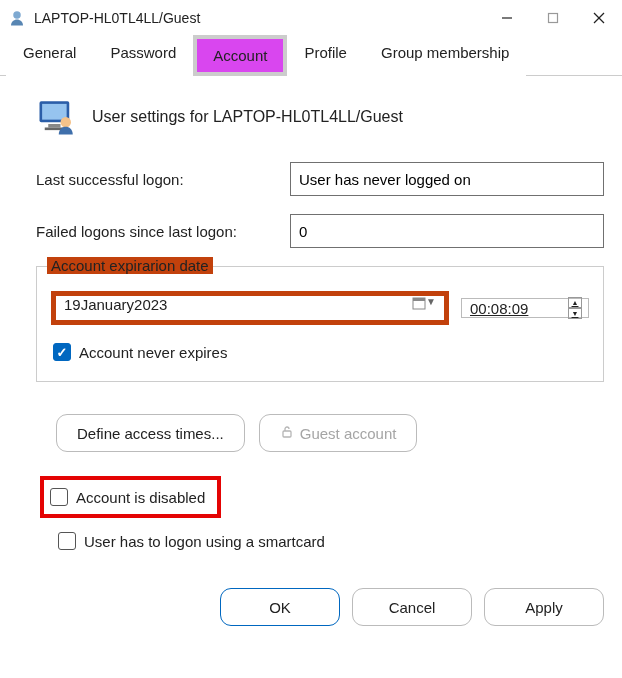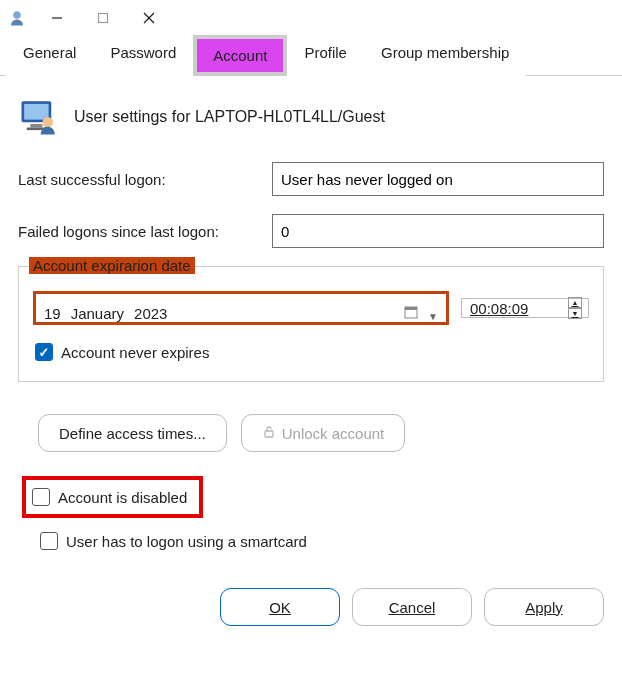--- a/index.html
+++ b/index.html
@@ -7,59 +7,60 @@
     .titlebar { height: 36px; display: flex; align-items: center; padding: 0 0 0 8px; }
     .titlebar .icon { width: 18px; height: 18px; margin-right: 8px; }
     .titlebar .title { flex: 1; font-size: 14px; }
     .winbtns { display: flex; }
     .winbtn { width: 46px; height: 36px; display: flex; align-items: center; justify-content: center; }
     .winbtn svg { display: block; }
     .tabs { display: flex; border-bottom: 1px solid #ccc; padding-left: 6px; margin-top: -2px; }
     .tab { padding: 8px 16px; font-size: 15px; border: 1px solid transparent; border-bottom: none; background: #fff; position: relative; top: 1px; }
     .tab.active { border-color: #ccc; background: #d946ef; }
     .tab-highlight { border: 4px solid #e40303; }
-    .content { padding: 20px 18px 12px 18px; }
+    .content { padding: 20px 18px 12px 36px; }
     .headerrow { display: flex; align-items: center; margin-bottom: 24px; }
     .headerrow .usericon { width: 42px; height: 42px; margin-right: 14px; }
     .headerrow .text { font-size: 16px; }
     .formrow { display: flex; align-items: center; margin-bottom: 18px; }
     .formrow .label { width: 254px; padding-right: 12px; font-size: 15px; }
     .formrow input[type=text] { flex: 1; height: 34px; border: 1px solid #707070; padding: 0 8px; font-size: 15px; background: #fff; }
     .groupbox { border: 1px solid #ccc; padding: 24px 14px 18px 14px; margin-top: 6px; position: relative; }
     .groupbox .legend { position: absolute; top: -10px; left: 10px; background: #c2410c; padding: 0 4px; font-size: 15px; }
     .daterow { display: flex; gap: 12px; align-items: center; }
-    .datepick { flex: 1; height: 34px; border: 3px solid #c2410c; display: flex; align-items: flex-end; padding: 0 8px; gap: 10px; background: #fff; }
+    .datepick { flex: 1; height: 34px; border: 5px solid #c2410c; display: flex; align-items: flex-start; padding: 0 8px; background: #fff; }
     .datepick .spacer { flex: 1; }
     .timepick { width: 128px; height: 20px; border: 1px solid #bbb; display: flex; align-items: center; padding: 0 6px 0 8px; background: #fff; text-decoration: underline; }
     .timepick .time { flex: 1; }
     .spinbtns { display: flex; flex-direction: column; }
     .spinbtns .sp { width: 14px; height: 11px; display: flex; align-items: center; justify-content: center; border: 1px solid #999; font-size: 7px; line-height: 1; }
     .checkbox { display: flex; align-items: center; gap: 8px; padding: 2px; }
     .cb { width: 18px; height: 18px; border: 1px solid #555; border-radius: 3px; display: flex; align-items: center; justify-content: center; background: #fff; }
     .cb.checked { background: #0067c0; border-color: #0067c0; }
     .cb.checked::after { content: '✓'; color: #fff; font-size: 13px; font-weight: bold; }
     .mt16 { margin-top: 16px; }
     .btnrow { display: flex; gap: 14px; margin-top: 32px; padding-left: 20px; }
     .button { height: 38px; padding: 0 20px; border: 1px solid #bbb; background: #fff; border-radius: 11px; font-size: 15px; display: flex; align-items: center; justify-content: center; gap: 6px; }
     .button.disabled { color: #a5a5a5; }
     .red-highlight { border: 4px solid #e40303; display: inline-block; padding: 6px 10px 6px 4px; margin-top: 24px; margin-left: 4px; }
-    .footer { display: flex; gap: 12px; justify-content: flex-end; padding: 24px 18px 0 18px; text-decoration: underline; }
+    .footer { display: flex; gap: 12px; justify-content: flex-end; padding: 24px 18px 0 18px; }
     .footer .button { width: 120px; padding: 0; }
     .footer .primary { border: 1.5px solid #0067c0; }
   </style>
 </head>
 <body>
 
 <div class="titlebar">
   <span class="icon">
     <svg viewBox="0 0 24 24" width="18" height="18">
         <circle cx="12" cy="8" r="5" fill="#7ea9d1"></circle>
         <path d="M4 22c0-5 4-8 8-8s8 3 8 8" fill="#5886b3"></path>
       </svg>
   </span>
+  <span class="title">LAPTOP-HL0TL4LL/Guest</span>
   <div class="winbtns">
     <div class="winbtn">
         <svg width="12" height="12">
           <line x1="1" y1="6" x2="11" y2="6" stroke="#222" stroke-width="1.2"></line>
         </svg>
       </div>
     <div class="winbtn">
         <svg width="12" height="12">
           <rect x="1.5" y="1.5" width="9" height="9" fill="none" stroke="#999" stroke-width="1.2"></rect>
         </svg>
@@ -141,21 +142,21 @@
     <div class="button">
       <span>Define access times...</span>
     </div>
     <div class="button disabled">
       <span>
         <svg width="14" height="14" viewBox="0 0 14 14">
             <rect x="3" y="6" width="8" height="6" rx="1" fill="none" stroke="#b5b5b5" stroke-width="1.3"></rect>
             <path d="M5 6V4a2 2 0 0 1 4 0" fill="none" stroke="#b5b5b5" stroke-width="1.3"></path>
           </svg>
       </span>
-      <span>Unlock account</span>
+      <span>Guest account</span>
     </div>
   </div>
 
   <div class="red-highlight">
     <div class="checkbox">
       <div class="cb"></div>
       <span>Account is disabled</span>
     </div>
   </div>
 

